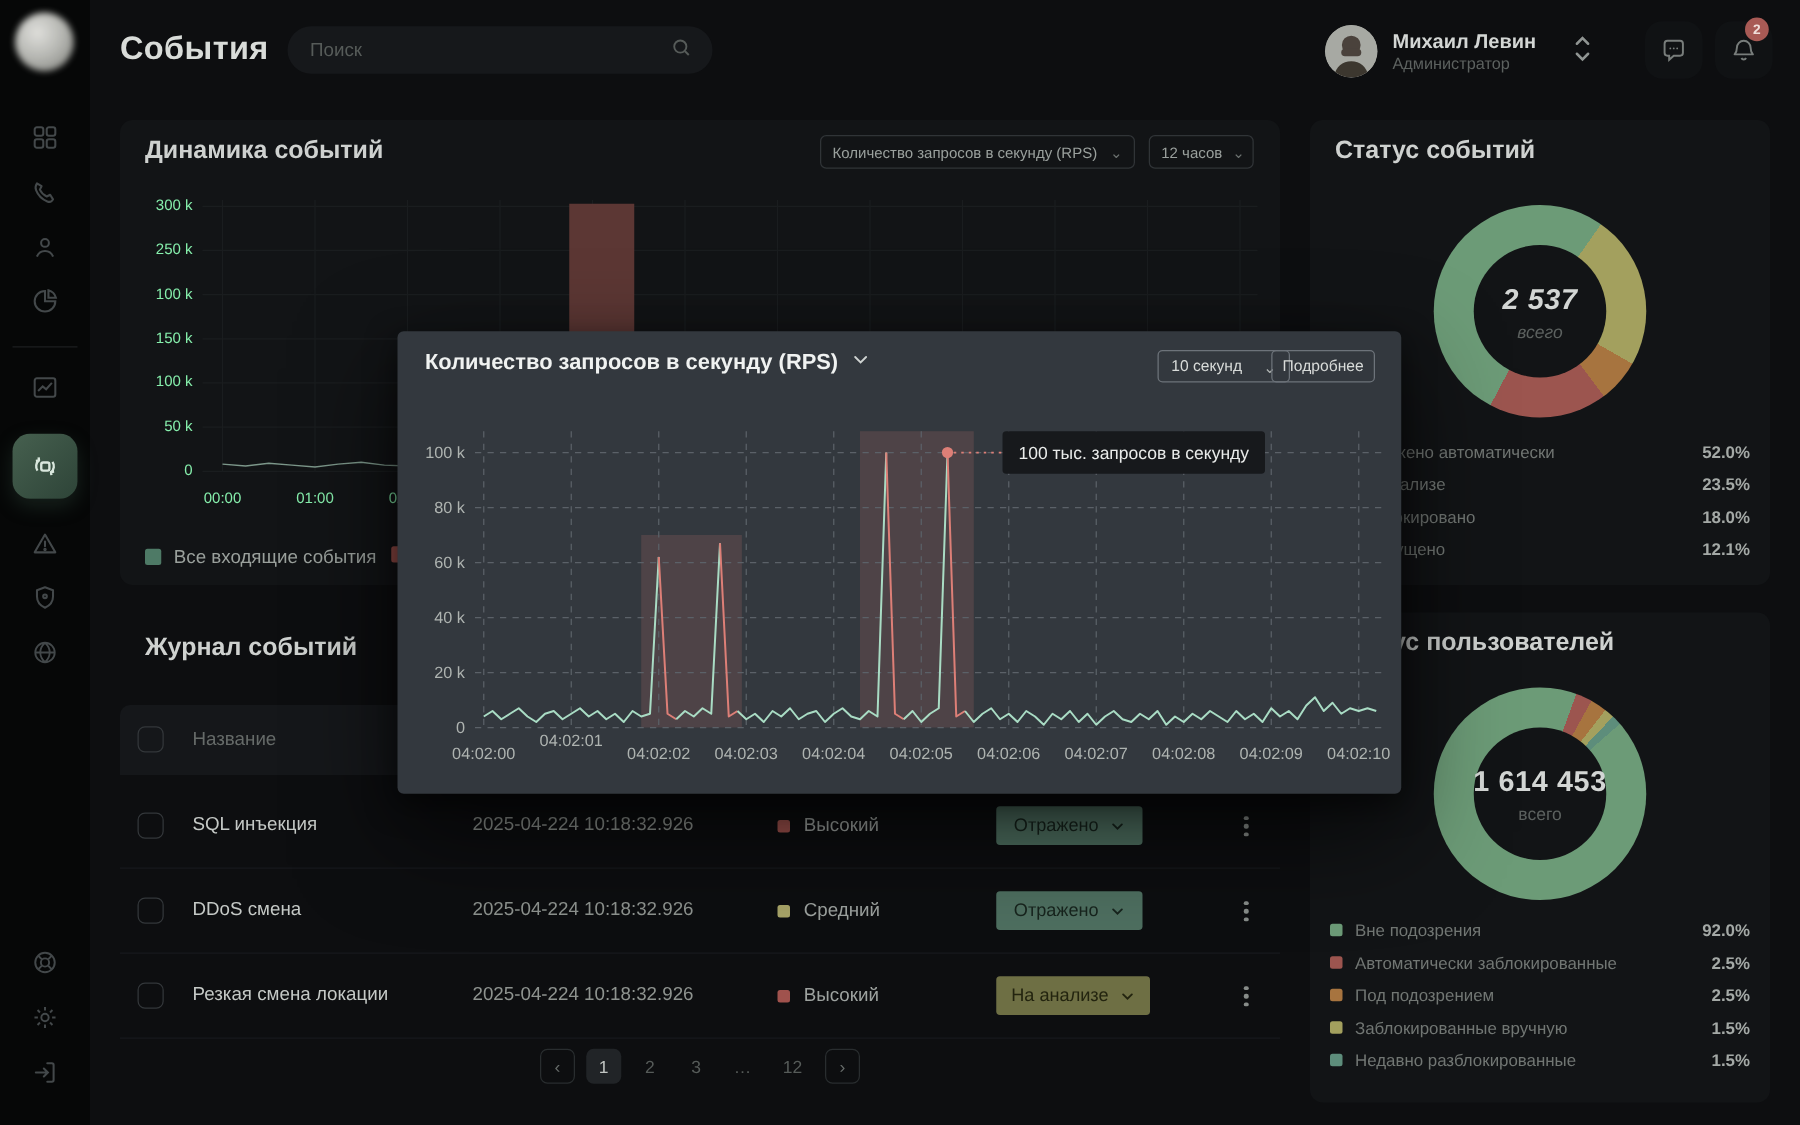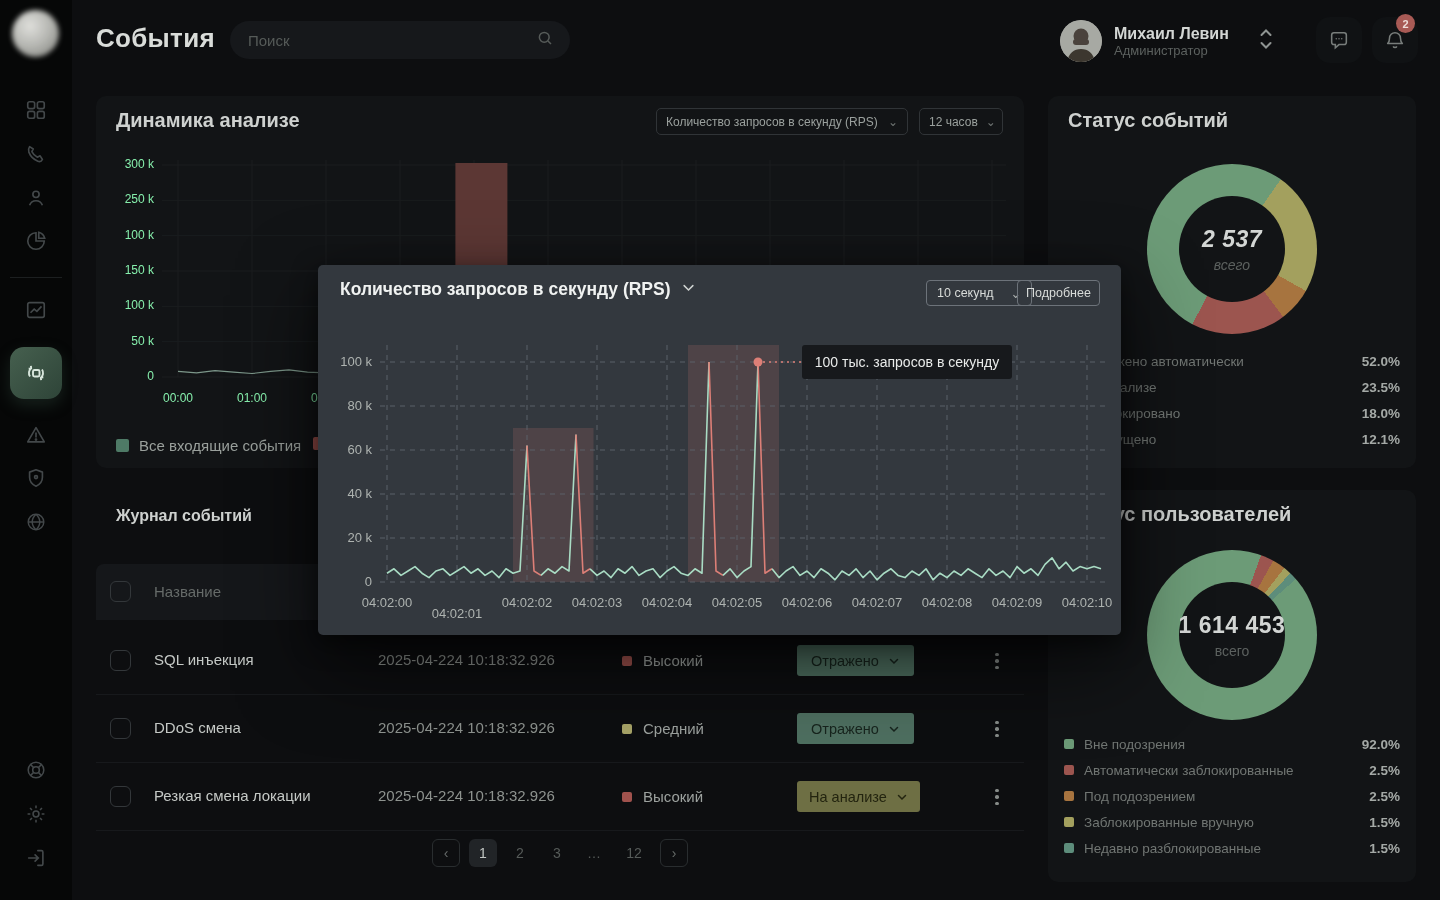--- a/index.html
+++ b/index.html
@@ -54,21 +54,21 @@
   .donut::after { content:""; position:absolute; inset:32px; border-radius:50%; background:#121416; }
   .donut-center { position:absolute; width:170px; height:170px; display:flex; flex-direction:column; align-items:center; justify-content:center; z-index:1; }
   .donut-total { font-size:23px; font-weight:700; color:#d3d6d4; letter-spacing:.5px;}
   .donut-sub { font-size:14px; color:#5c615f; margin-top:4px;}
   .dlegend { position:absolute; left:16px; right:16px; }
   .dlegend .row { height:26px; display:flex; align-items:center; gap:10px; }
   .dlegend .b { width:10px; height:10px; border-radius:2px; flex:none;}
   .dlegend .l { flex:1; font-size:13.5px; color:#717673; white-space:nowrap; overflow:hidden;}
   .dlegend .p { font-size:13.5px; color:#a4a9a6; font-weight:600;}
   
-  .j-title { position:absolute; left:116px; top:507px; font-size:16px; font-weight:700; color:#ced1cf; z-index:1;}
+  .j-title { position:absolute; left:116px; top:507px; font-size:20px; font-weight:700; color:#ced1cf; z-index:1;}
   .thead { position:absolute; left:96px; top:564px; width:928px; height:56px; background:#15171a; border-radius:8px 8px 0 0; z-index:1;}
   .thead .col-label { position:absolute; left:58px; top:19px; font-size:15px; color:#666b69; }
   .checkbox { position:absolute; width:21px; height:21px; border:1.5px solid #33373a; border-radius:6px; cursor:pointer; background:transparent;}
   .trow { position:absolute; left:96px; width:928px; height:68px; border-bottom:1px solid #17191c; z-index:1;}
   .trow .name { position:absolute; left:58px; top:24px; font-size:15px; color:#c5c9c6; }
   .trow .date { position:absolute; left:282px; top:24px; font-size:15px; color:#8e938f; }
   .sev { position:absolute; left:526px; top:25px; display:flex; align-items:center; gap:11px; }
   .sev .b { width:10px; height:10px; border-radius:2px;}
   .sev span { font-size:15px; color:#9da29f; }
   .status-pill { position:absolute; left:701px; top:18px; height:31px; min-width:117px; border:none; border-radius:3px;
@@ -225,21 +225,21 @@
   </div>
   <div class="hbtn bell">
     <svg width="22" height="22" viewBox="0 0 24 24" fill="none" stroke="currentColor" stroke-width="1.7" stroke-linejoin="round">
         <path d="M12 4a6 6 0 016 6c0 3.5 1 4.8 2 5.8H4c1-1 2-2.3 2-5.8a6 6 0 016-6z"></path>
         <path d="M10 19a2.2 2.2 0 004 0"></path>
       </svg>
     <span class="badge">2</span>
   </div>
 
   <section class="panel panel-dyn">
-    <div class="p-title">Динамика анализе</div>
+    <div class="p-title">Динамика событий</div>
     <div class="dd" style="left:560px; top:12px; width:252px;">
       <span style="flex:1">Количество запросов в секунду (RPS)</span>
       <span class="chev">⌄</span>
     </div>
     <div class="dd" style="left:823px; top:12px; width:84px;">
       <span style="flex:1">12 часов</span>
       <span class="chev">⌄</span>
     </div>
     <svg class="layer" id="dyn-chart" width="928" height="372">
         <line x1="66" y1="69" x2="910" y2="69" stroke="#1a1d1f" stroke-width="1"></line>
@@ -500,21 +500,21 @@
     <div id="rps-yticks">
         <div class="m-tick" style="left:8px; top:88.99999999999997px; width:46px; text-align:right;">100 k</div>
         <div class="m-tick" style="left:8px; top:133px; width:46px; text-align:right;">80 k</div>
         <div class="m-tick" style="left:8px; top:177px; width:46px; text-align:right;">60 k</div>
         <div class="m-tick" style="left:8px; top:221px; width:46px; text-align:right;">40 k</div>
         <div class="m-tick" style="left:8px; top:265px; width:46px; text-align:right;">20 k</div>
         <div class="m-tick" style="left:8px; top:309px; width:46px; text-align:right;">0</div>
       </div>
     <div id="rps-xticks">
         <div class="m-tick" style="left:35px; top:330px; width:68px; text-align:center;">04:02:00</div>
-        <div class="m-tick" style="left:105px; top:341px; width:68px; text-align:center;">04:02:01</div>
+        <div class="m-tick" style="left:105px; top:320px; width:68px; text-align:center;">04:02:01</div>
         <div class="m-tick" style="left:175px; top:330px; width:68px; text-align:center;">04:02:02</div>
         <div class="m-tick" style="left:245px; top:330px; width:68px; text-align:center;">04:02:03</div>
         <div class="m-tick" style="left:315px; top:330px; width:68px; text-align:center;">04:02:04</div>
         <div class="m-tick" style="left:385px; top:330px; width:68px; text-align:center;">04:02:05</div>
         <div class="m-tick" style="left:455px; top:330px; width:68px; text-align:center;">04:02:06</div>
         <div class="m-tick" style="left:525px; top:330px; width:68px; text-align:center;">04:02:07</div>
         <div class="m-tick" style="left:595px; top:330px; width:68px; text-align:center;">04:02:08</div>
         <div class="m-tick" style="left:665px; top:330px; width:68px; text-align:center;">04:02:09</div>
         <div class="m-tick" style="left:735px; top:330px; width:68px; text-align:center;">04:02:10</div>
       </div>

